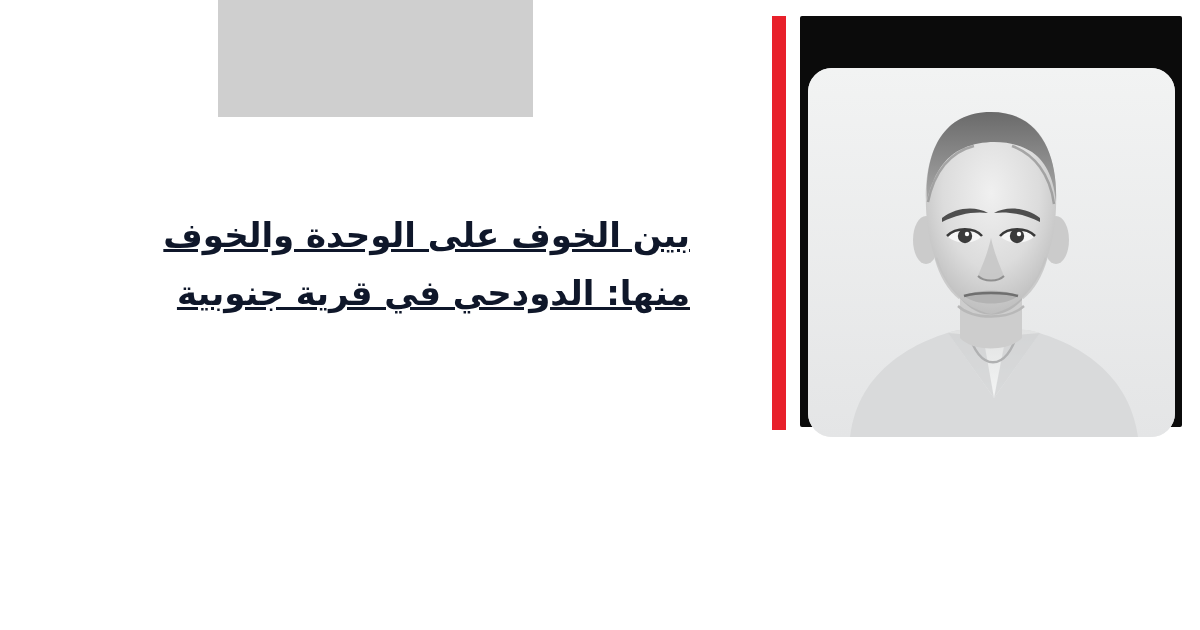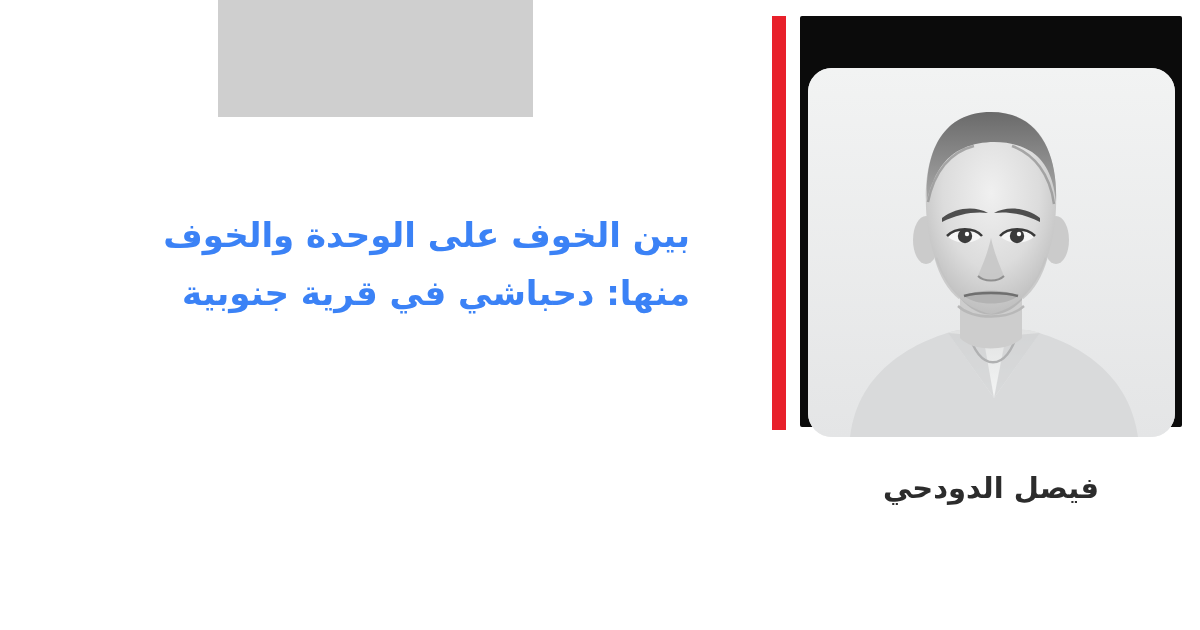--- a/index.html
+++ b/index.html
@@ -31,22 +31,23 @@
     position: absolute;
     right: 510px;          
     top: 206px;
     width: 580px;
     direction: rtl;
     text-align: right;
     font-family: "DejaVu Sans", "Liberation Sans", sans-serif;
     font-weight: bold;
     font-size: 34px;
     line-height: 1.72;
-    color: #3b82f6;
+    color: #0f172a;
     letter-spacing: 0px;
+    text-decoration: underline;
   }
   .headline .line { display: block; white-space: nowrap; }
 
   
   .logo {
     position: absolute;
     left: 277px;
     top: 455px;
     width: 250px;
     height: 100px;
@@ -100,21 +101,21 @@
 </style>
 </head>
 <body>
 
 <div id="canvas">
 
   <div class="placeholder-block"></div>
 
   <div class="headline">
     <span class="line">بين الخوف على الوحدة والخوف</span>
-    <span class="line">منها: دحباشي في قرية جنوبية</span>
+    <span class="line">منها: الدودحي في قرية جنوبية</span>
   </div>
 
 
   <div class="red-bar"></div>
 
   <div class="black-panel"></div>
 
   <div class="portrait-frame">
     <svg class="portrait-svg" viewBox="0 0 367 369" xmlns="http://www.w3.org/2000/svg">
       <defs>
@@ -183,15 +184,14 @@
       <path d="M156 228 C168 221 198 221 210 228 C198 238 168 238 156 228 Z" fill="#b3b3b3"></path>
       <path d="M156 228 C168 224 198 224 210 228" fill="none" stroke="#6f6f6f" stroke-width="2.4"></path>
 
       <path d="M150 238 C165 252 201 252 216 238" fill="none" stroke="#b8b8b8" stroke-width="2.4"></path>
 
       <path d="M128 190 C133 208 142 222 152 230" fill="none" stroke="#c3c3c3" stroke-width="3" opacity="0.8"></path>
       <path d="M238 190 C233 208 224 222 214 230" fill="none" stroke="#c3c3c3" stroke-width="3" opacity="0.8"></path>
     </svg>
   </div>
 
-  <div class="author-name">فيصل الدودحي</div>
 
 </div>
 
 </body></html>

